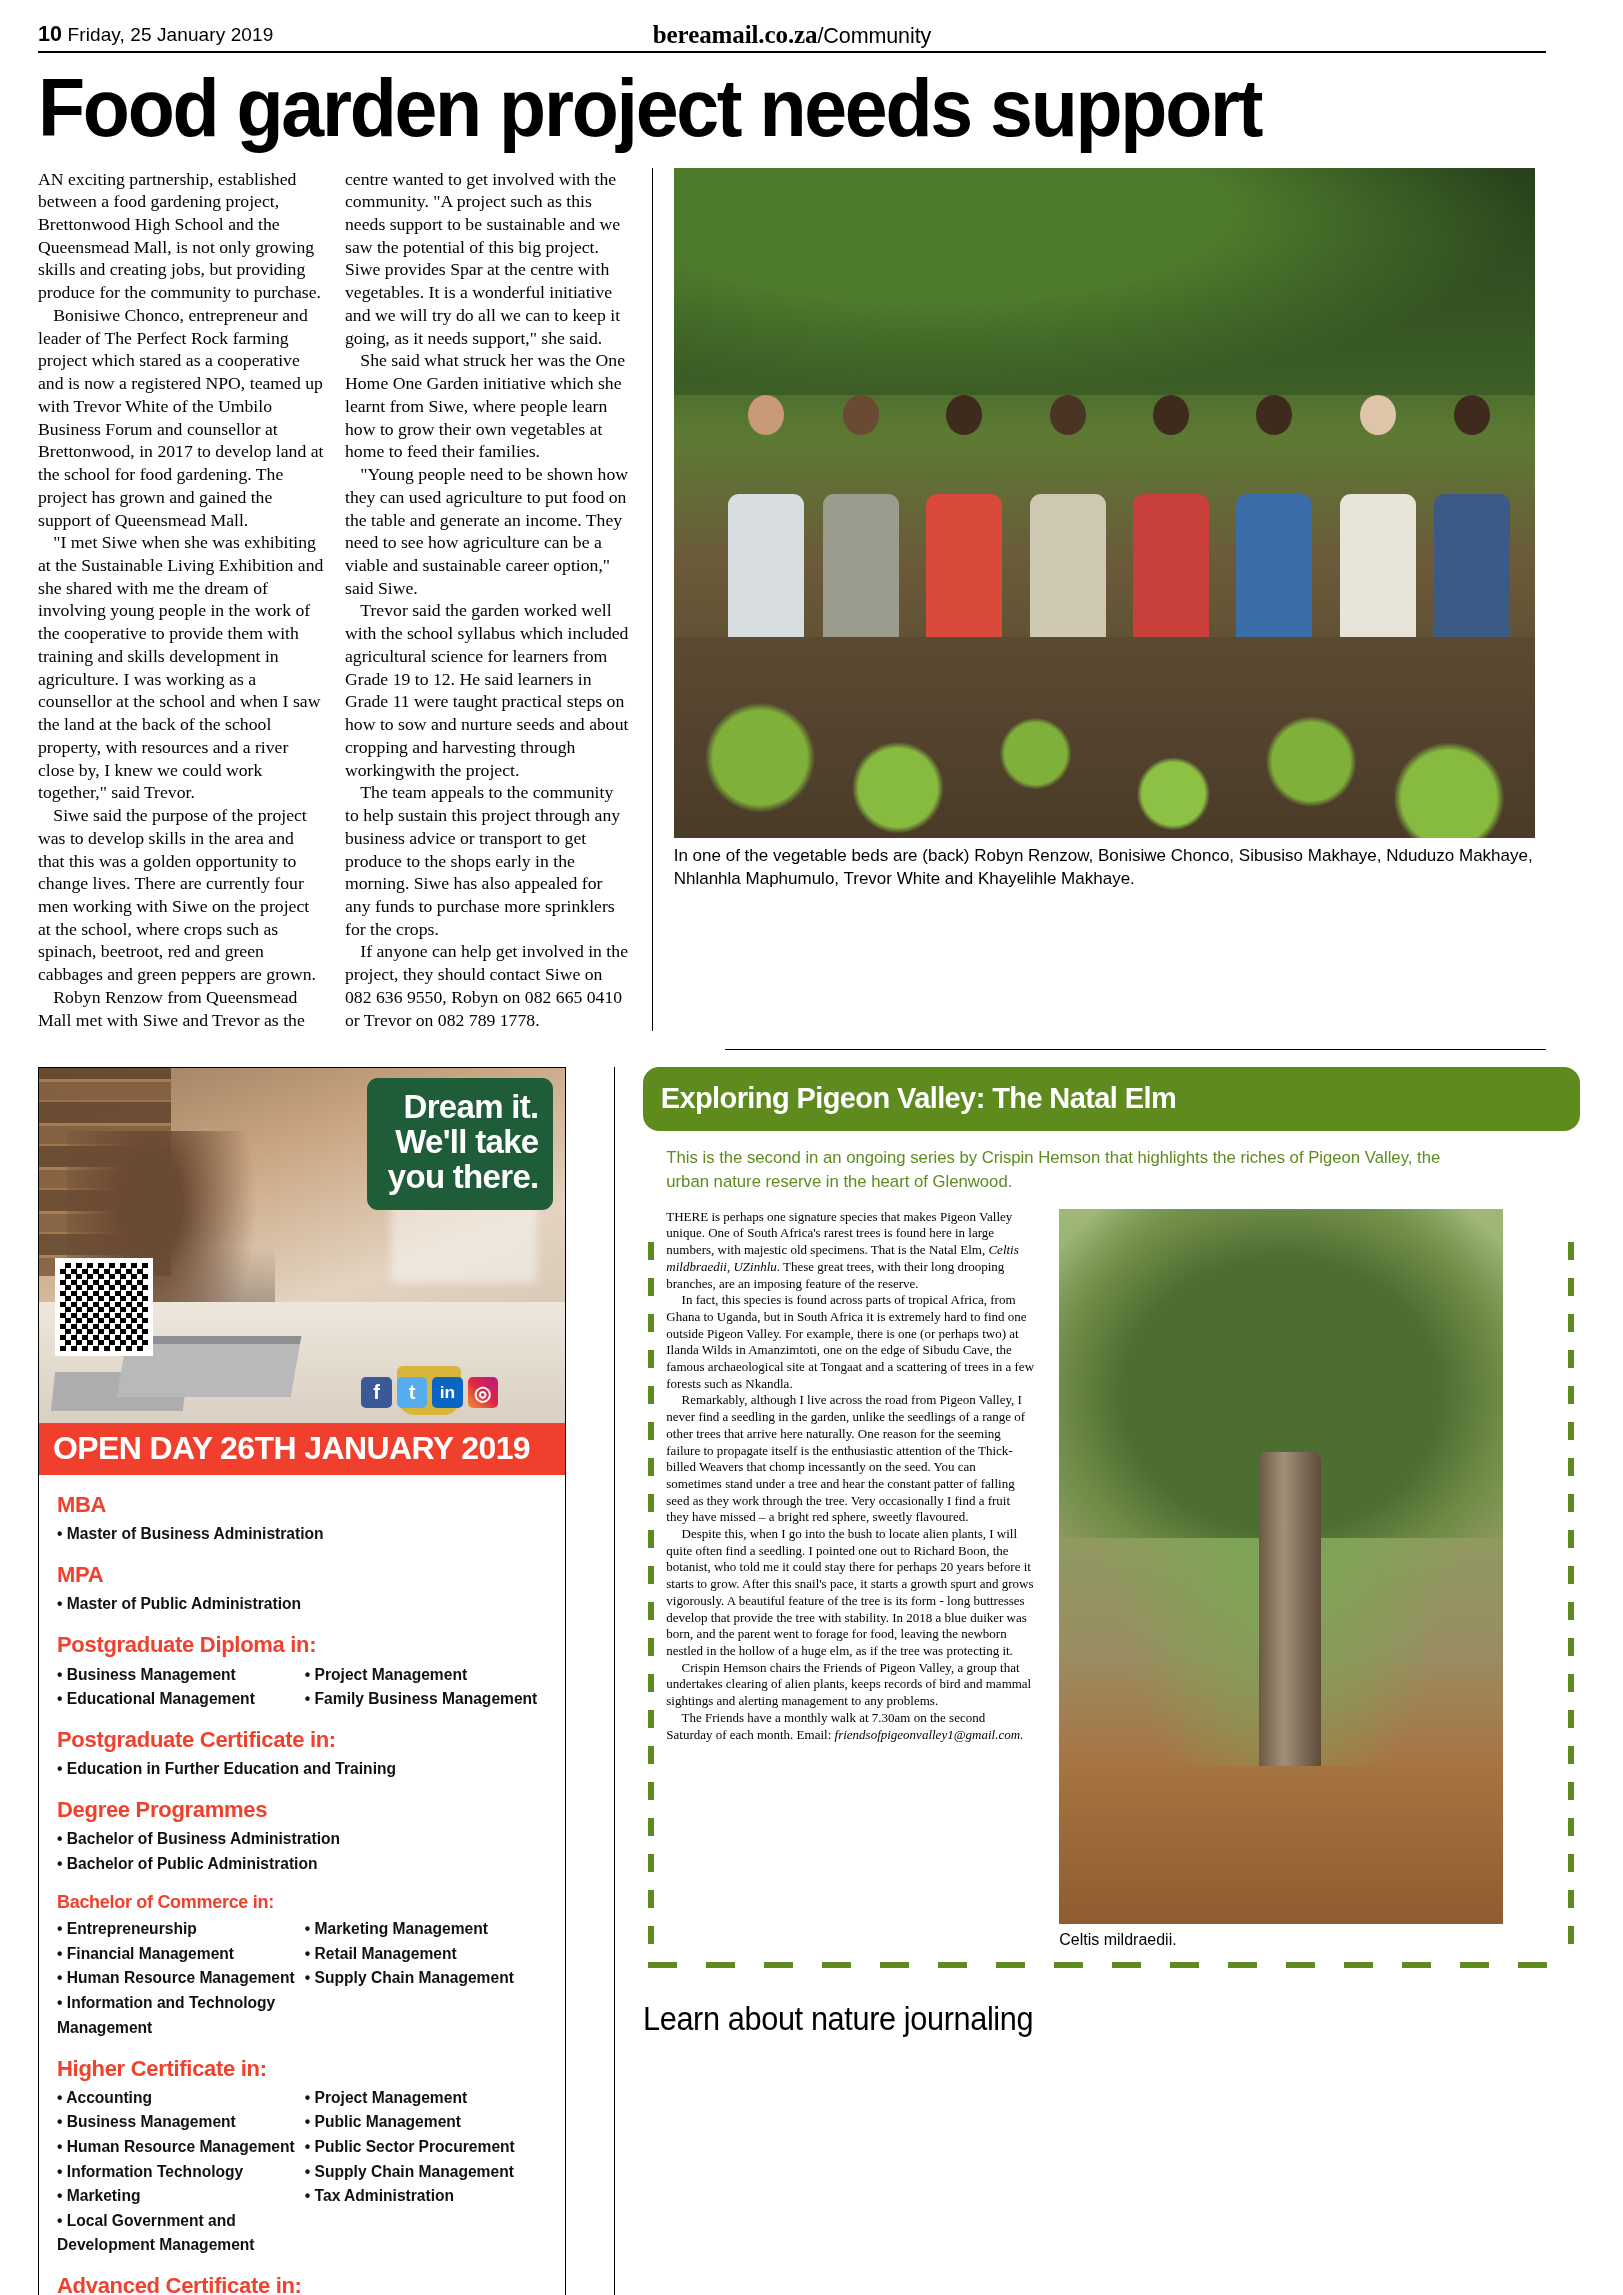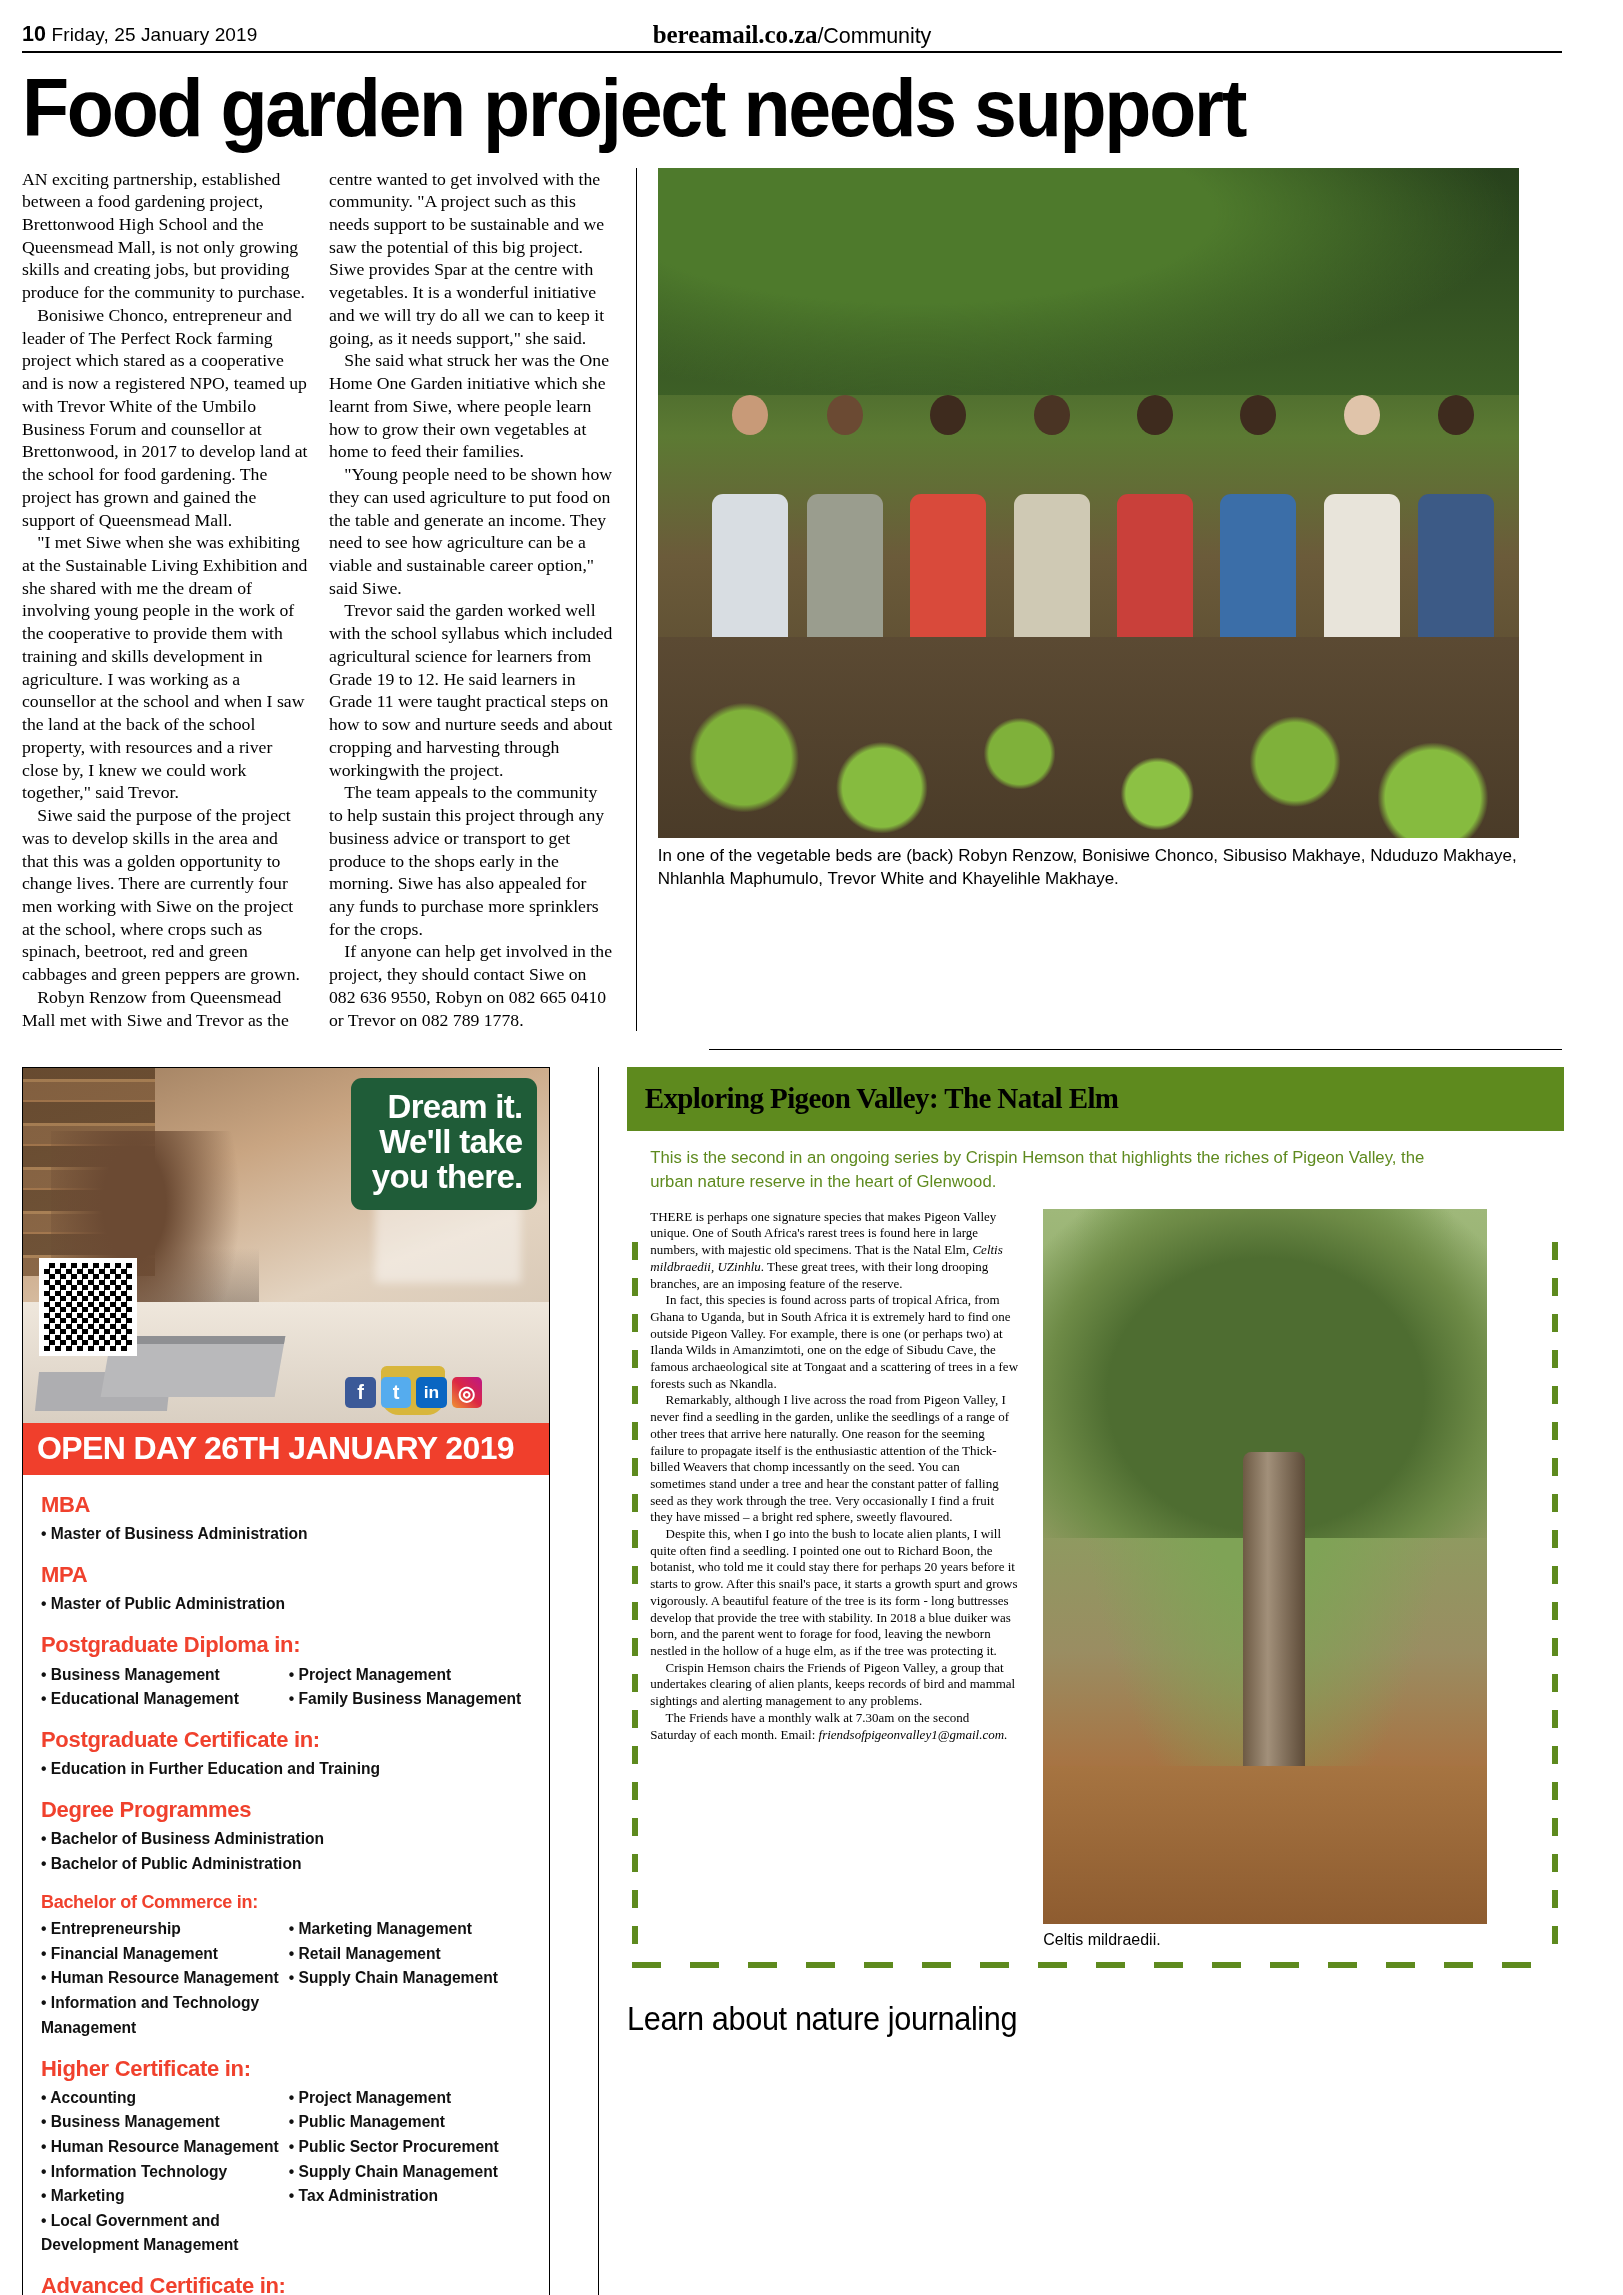--- a/index.html
+++ b/index.html
@@ -8,21 +8,21 @@
     background: #ffffff;
     font-family: "Liberation Serif", serif;
   }
   body { padding: 0; }
 
   .page {
     position: relative;
     width: 1584px;
     height: 2295px;
     background: #fff;
-    padding: 0 22px;
+    padding: 0 38px;
   }
 
   
   .masthead {
     position: relative;
     height: 50px;
     display: flex;
     align-items: flex-end;
     padding-bottom: 2.8px;
   }
@@ -240,26 +240,27 @@
     column-gap: 5.6px;
   }
 
   
   .vrule { background: #000; width: 0.7px; }
 
   
   .pv { position: relative; width: 937px; }
   .pv-title {
     background: #5e8a1e;
-    color: #000000;
-    font-family: Liberation Serif, serif;
+    color: #ffffff;
+    font-family: Liberation Sans, sans-serif;
     font-weight: bold;
     font-size: 29px;
     letter-spacing: -0.6px;
     padding: 14.6px 18px 16px 18px;
+    border-radius: 16px;
   }
   .pv-inner {
     position: relative;
     padding: 15.3px 23.6px 28px 23.6px;
   }
   .pv-standfirst {
     color: #5e8a1e;
     font-family: "Liberation Sans", sans-serif;
     font-size: 16.7px;
     line-height: 1.42;

